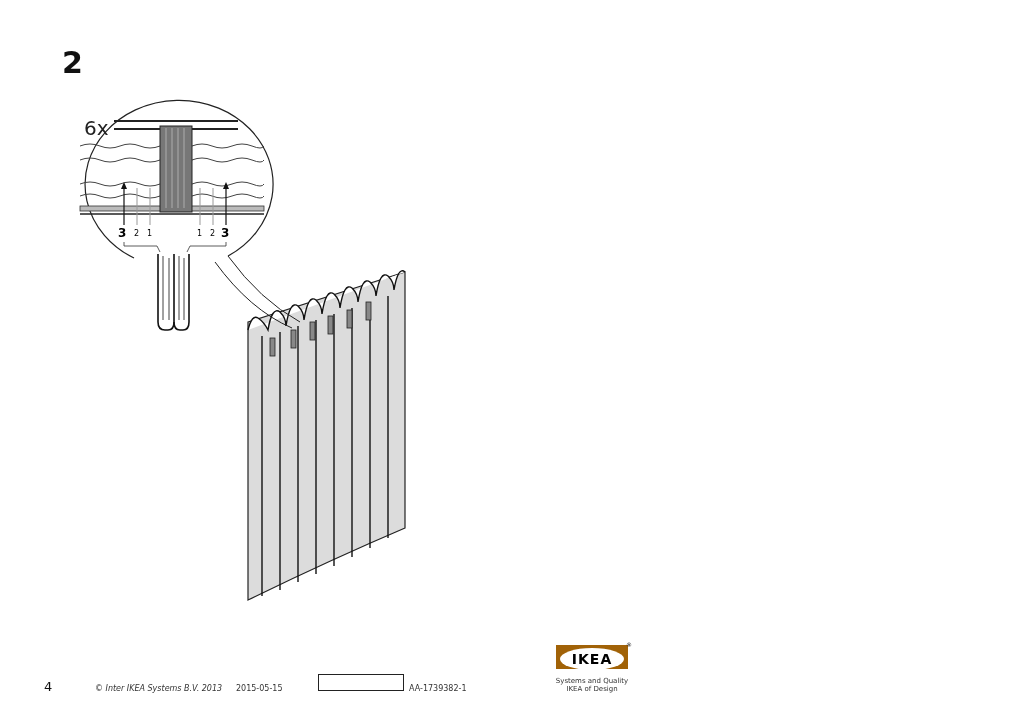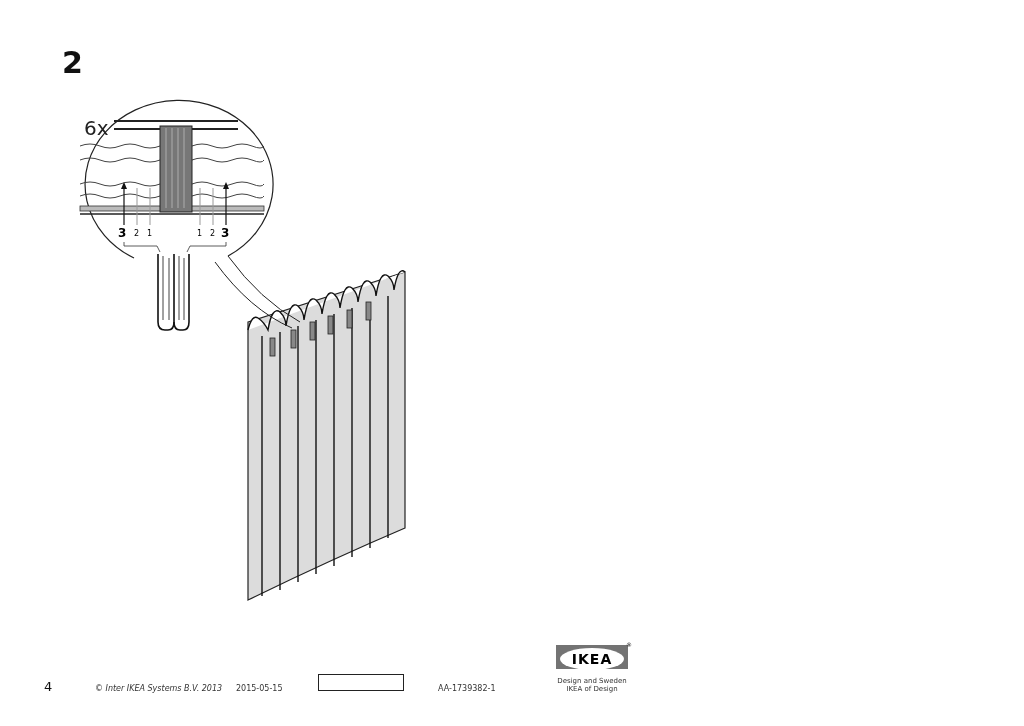--- a/index.html
+++ b/index.html
@@ -3,22 +3,22 @@
 <meta charset="utf-8">
 <style>
   html, body { margin:0; padding:0; background:#ffffff; }
   body { width:1024px; height:726px; position:relative; overflow:hidden; font-family:"DejaVu Sans", sans-serif; color:#111; }
   .step-number { position:absolute; left:62px; top:48px; font-size:30px; font-weight:bold; line-height:1; }
   .illustration { position:absolute; left:0; top:0; }
   .page-num { position:absolute; left:44px; top:679px; font-size:13px; }
   .copyright { position:absolute; left:95px; top:684px; font-size:8px; color:#333;font-style:italic; }
   .date { position:absolute; left:236px; top:684px; font-size:8px; color:#333; }
   .blank-box { position:absolute; left:318px; top:674px; width:86px; height:17px; border:1px solid #222; box-sizing:border-box; }
-  .doc-id { position:absolute; left:438px; top:684px; font-size:8px; color:#333; }
-  .ikea-logo { position:absolute; left:556px; top:645px; width:72px; height:24px; background:#737373; }
+  .doc-id { position:absolute; left:409px; top:684px; font-size:8px; color:#333; }
+  .ikea-logo { position:absolute; left:556px; top:645px; width:72px; height:24px; background:#a16207; }
   .ikea-logo .oval { position:absolute; left:4px; top:3px; width:64px; height:22px; border-radius:50%; background:#fff; display:flex; align-items:center; justify-content:center; }
   .ikea-logo .word { font-weight:bold; font-size:14px; letter-spacing:1px; color:#000; font-family:"DejaVu Sans", sans-serif; }
   .reg { position:absolute; left:626px; top:641px; font-size:6px; }
   .tagline { position:absolute; left:546px; top:677px; width:92px; text-align:center; font-size:7px; line-height:8px; color:#333; }
 </style>
 </head>
 <body>
 
 <div class="step-number">2</div>
 
@@ -117,15 +117,15 @@
 <div class="blank-box"></div>
 <div class="doc-id">AA-1739382-1</div>
 
 <div class="ikea-logo">
   <div class="oval">
     <span class="word">IKEA</span>
   </div>
 </div>
 <div class="reg">®</div>
 <div class="tagline">
-  <div>Design and Sweden</div>
+  <div>Systems and Quality</div>
   <div>IKEA of Design</div>
 </div>
 
 </body></html>

